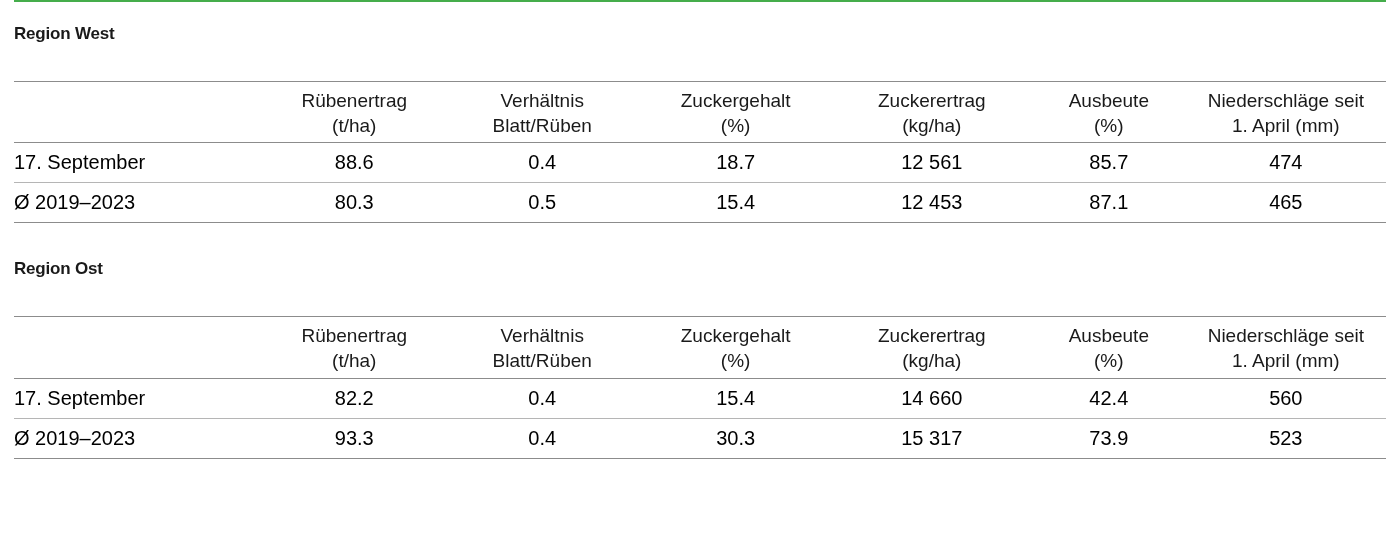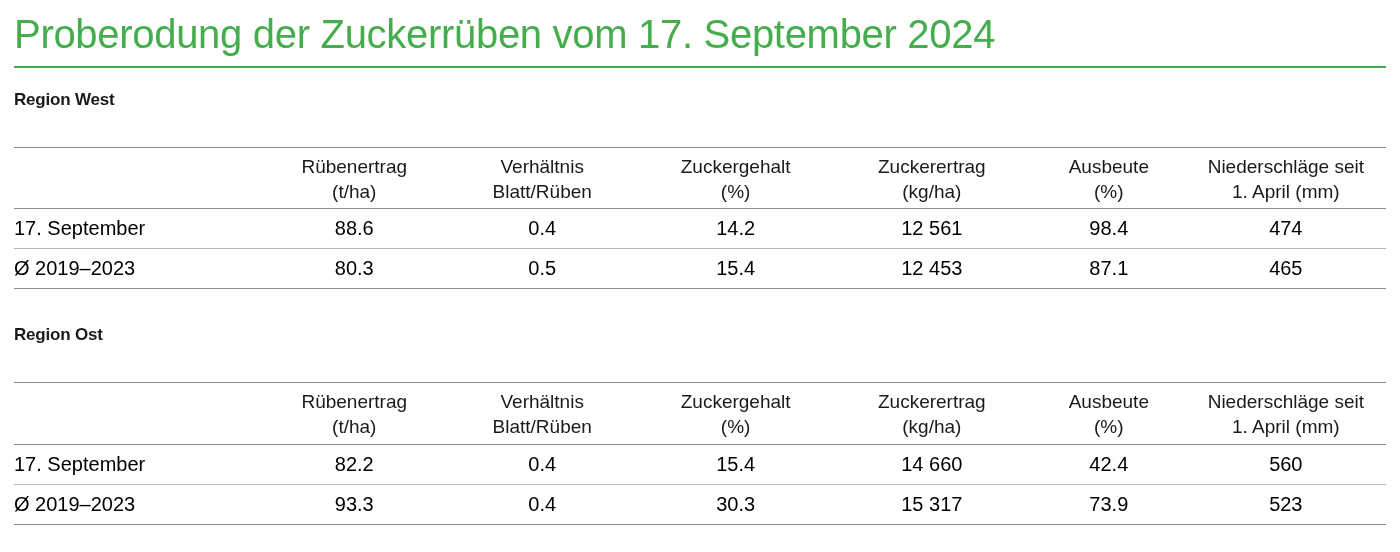--- a/index.html
+++ b/index.html
@@ -94,21 +94,20 @@
   }
   .gap {
     height: 26px;
   }
 </style>
 </head>
 <body>
 
 <div class="page">
 
-  <div class="title">Proberodung der Zuckerrüben vom 17. September 2024</div>
   <div class="title-rule"></div>
 
   <div class="section">
     <div class="section-label">Region West</div>
     <table class="data">
       <colgroup>
         <col class="c0">
           <col class="c1">
           <col class="c2">
           <col class="c3">
@@ -146,23 +145,23 @@
             <span>Niederschläge seit</span>
             <span class="l2">1. April (mm)</span>
           </th>
         </tr>
       </thead>
       <tbody>
         <tr class="first-row">
           <td class="first">17. September</td>
           <td>88.6</td>
           <td>0.4</td>
-          <td>14.2</td>
+          <td>18.7</td>
           <td>12 561</td>
-          <td>98.4</td>
+          <td>85.7</td>
           <td>474</td>
         </tr>
         <tr>
           <td class="first">Ø 2019–2023</td>
           <td>80.3</td>
           <td>0.5</td>
           <td>15.4</td>
           <td>12 453</td>
           <td>87.1</td>
           <td>465</td>

